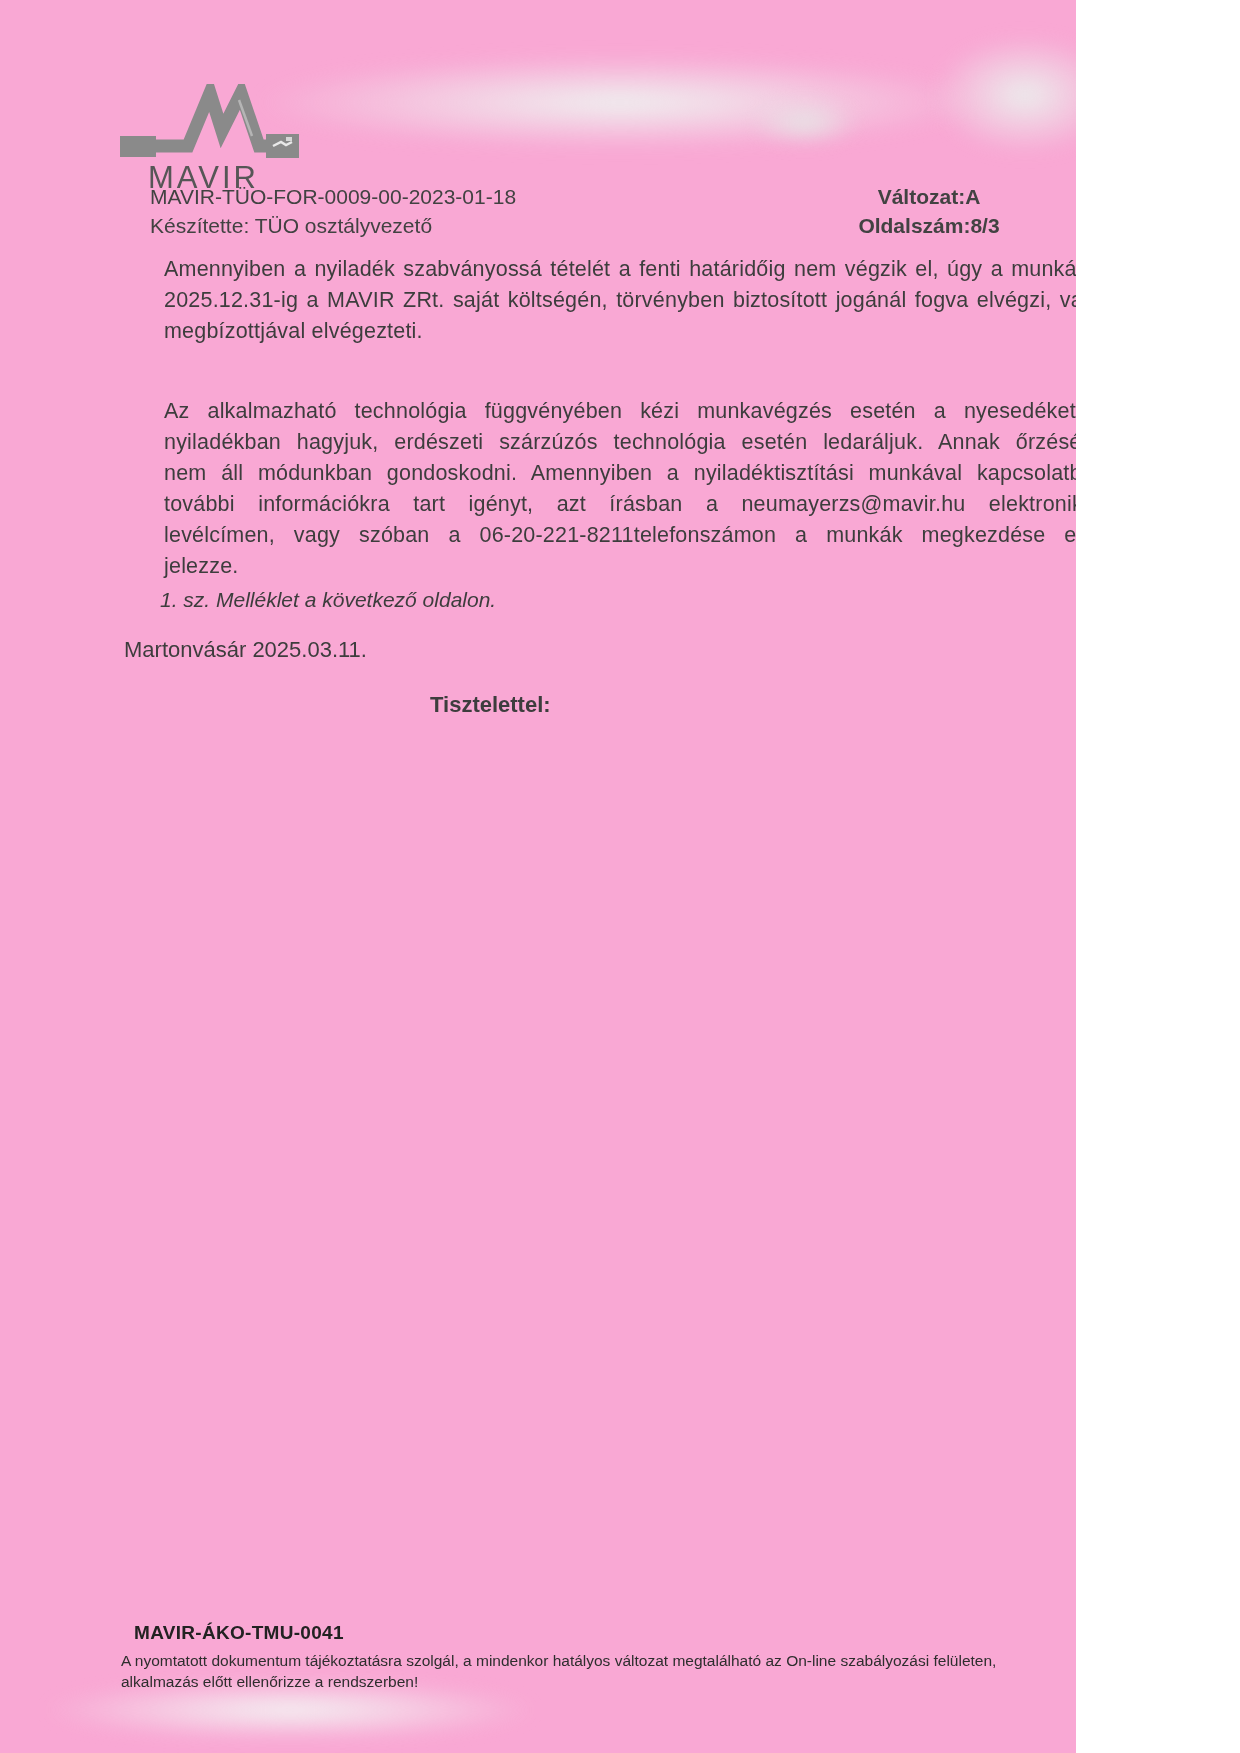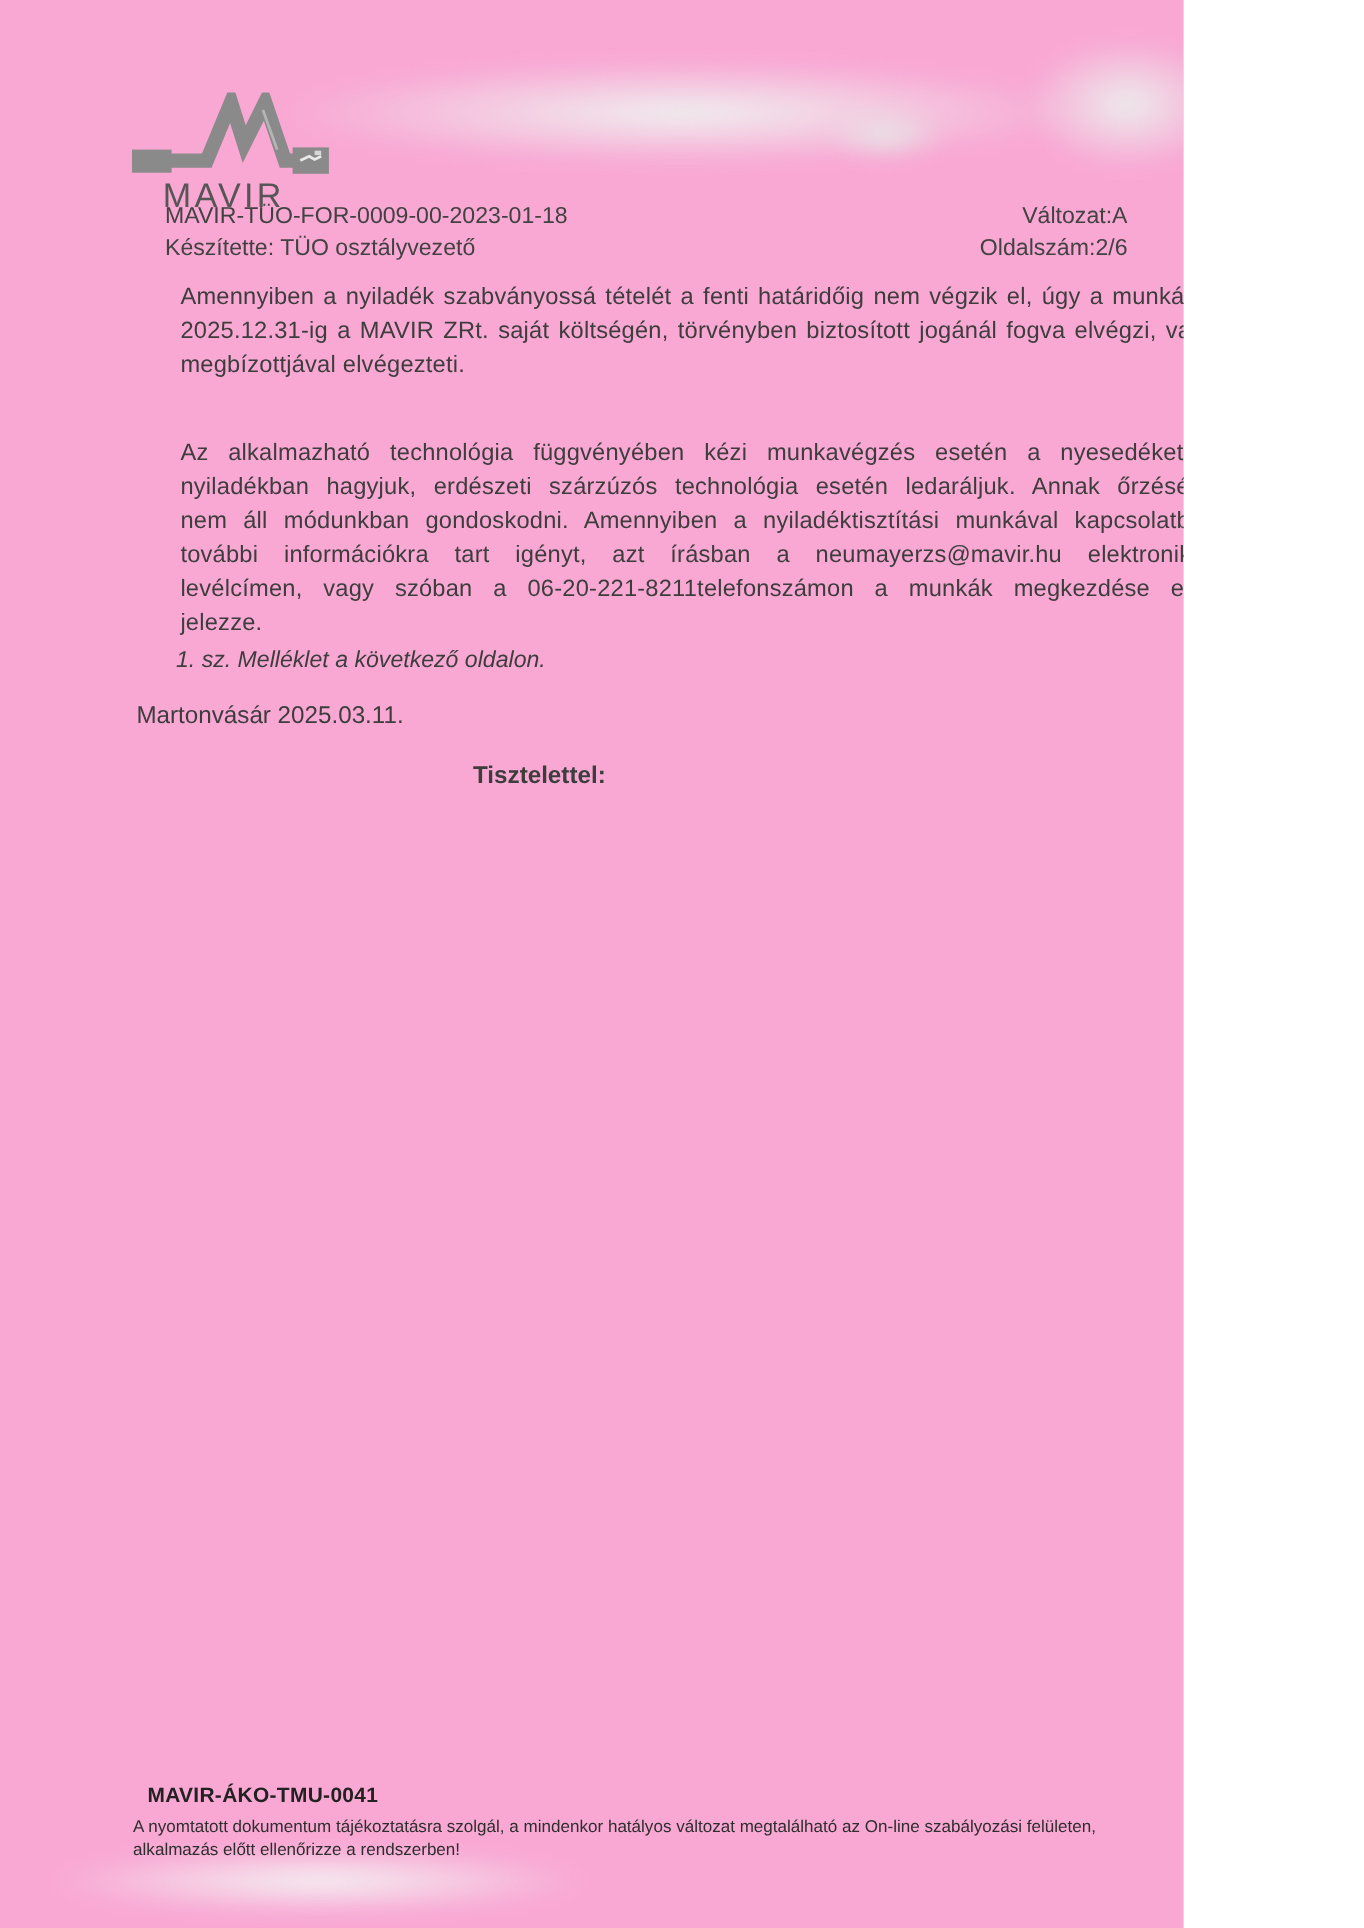--- a/index.html
+++ b/index.html
@@ -52,21 +52,21 @@
 
   
   .doc-meta-left {
     position: absolute; left: 150px; top: 182px;
     font-size: 21px; line-height: 29px; color: #424242;
   }
   .doc-meta-right {
     position: absolute; left: 833px; top: 182px; width: 192px;
     font-size: 21px; line-height: 29px; color: #424242;
   }
-  .meta-row { display: flex; justify-content: flex-end; }
+  .meta-row { display: flex; justify-content: center; font-weight: bold; }
 
   
   .body-text {
     position: absolute; left: 124px; width: 942px;
     font-size: 21.5px; line-height: 31px;
     text-align: justify; color: #3d3d3d;
     letter-spacing: 0.2px;
     margin-left: 40px;
   }
   .p1 { top: 254px; }
@@ -132,21 +132,21 @@
     <div>Készítette: TÜO osztályvezető</div>
   </div>
 
   <div class="doc-meta-right">
     <div class="meta-row">
       <span>Változat:</span>
       <span>A</span>
     </div>
     <div class="meta-row">
       <span>Oldalszám:</span>
-      <span>2/6</span>
+      <span>8/3</span>
     </div>
   </div>
 
   <p class="body-text p1">Amennyiben a nyiladék szabványossá tételét a fenti határidőig nem végzik el, úgy a munkákat 2025.12.31-ig a MAVIR ZRt. saját költségén, törvényben biztosított jogánál fogva elvégzi, vagy megbízottjával elvégezteti.</p>
 
   <p class="body-text p2">Az alkalmazható technológia függvényében kézi munkavégzés esetén a nyesedéket a nyiladékban hagyjuk, erdészeti szárzúzós technológia esetén ledaráljuk. Annak őrzéséről nem áll módunkban gondoskodni. Amennyiben a nyiladéktisztítási munkával kapcsolatban további információkra tart igényt, azt írásban a neumayerzs@mavir.hu elektronikus levélcímen, vagy szóban a 06-20-221-8211telefonszámon a munkák megkezdése előtt jelezze.</p>
 
   <div class="attachment-note">1.  sz. Melléklet a következő oldalon.</div>
 
   <div class="date-line">Martonvásár 2025.03.11.</div>

